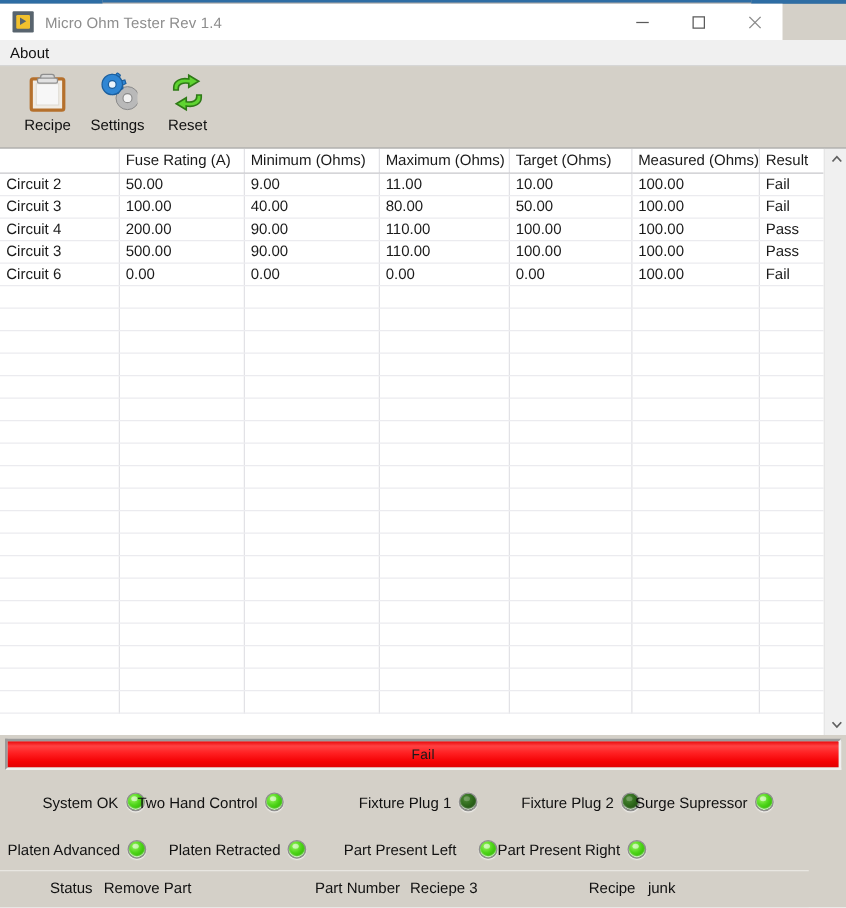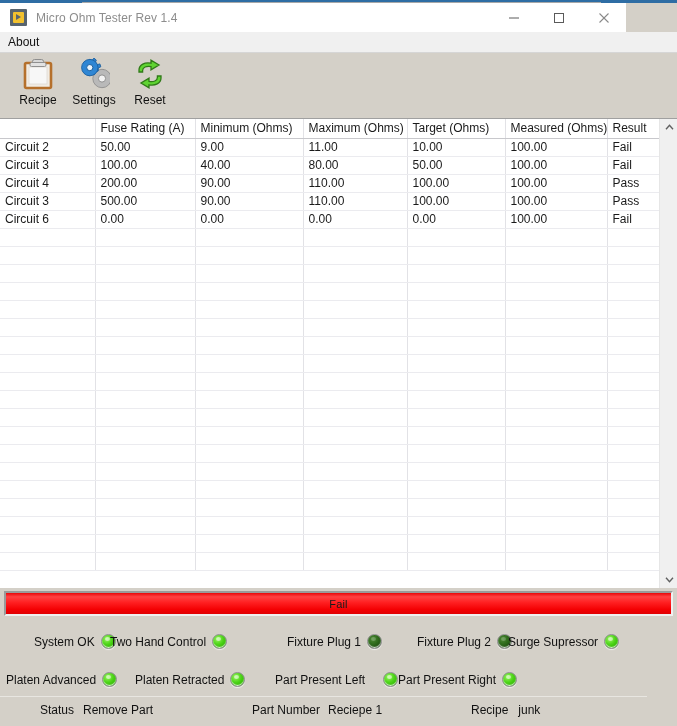--- a/index.html
+++ b/index.html
@@ -716,21 +716,21 @@
       </div>
   </div>
 
   <div class="bottom-zone">
     <div class="bfield bf-status">
       <span class="bkey">Status</span>
       <span class="bval">Remove Part</span>
     </div>
     <div class="bfield bf-part">
       <span class="bkey">Part Number</span>
-      <span class="bval">Reciepe 1</span>
+      <span class="bval">Reciepe 3</span>
     </div>
     <div class="bfield bf-recipe">
       <span class="bkey">Recipe</span>
       <span class="bval">junk</span>
     </div>
   </div>
 
 </div>
 
 </body></html>

